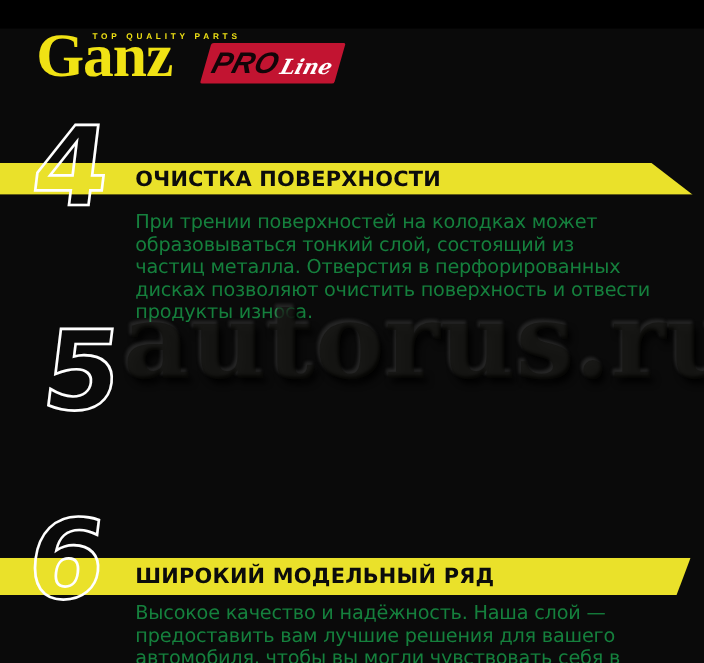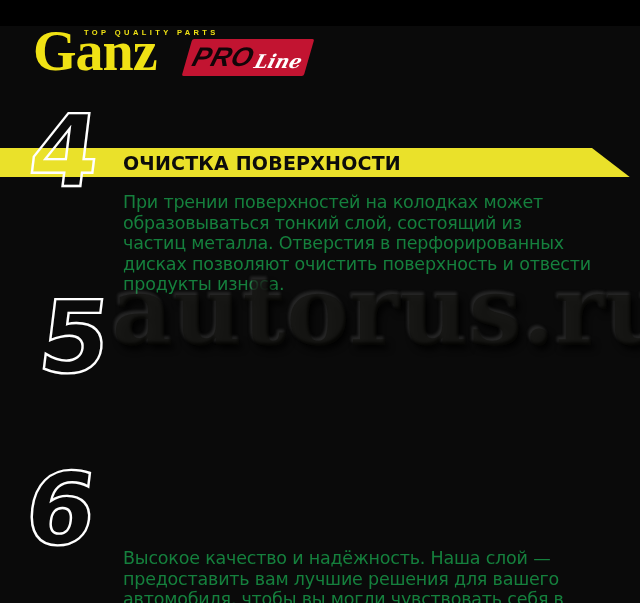--- a/index.html
+++ b/index.html
@@ -92,20 +92,23 @@
   </div>
   <div class="bodytext t4">При трении поверхностей на колодках может
 образовываться тонкий слой, состоящий из
 частиц металла. Отверстия в перфорированных
 дисках позволяют очистить поверхность и отвести
 продукты износа.</div>
 
   <div class="num n5">5</div>
 
   <div class="num n6">6</div>
+  <div class="bar b6">
+    <span class="heading">ШИРОКИЙ МОДЕЛЬНЫЙ РЯД</span>
+  </div>
   <div class="bodytext t6">Высокое качество и надёжность. Наша слой —
 предоставить вам лучшие решения для вашего
 автомобиля, чтобы вы могли чувствовать себя в
 безопасности и комфорте на дороге.</div>
 
   <div class="watermark">autorus.ru</div>
 
 </div>
 
 </body></html>

